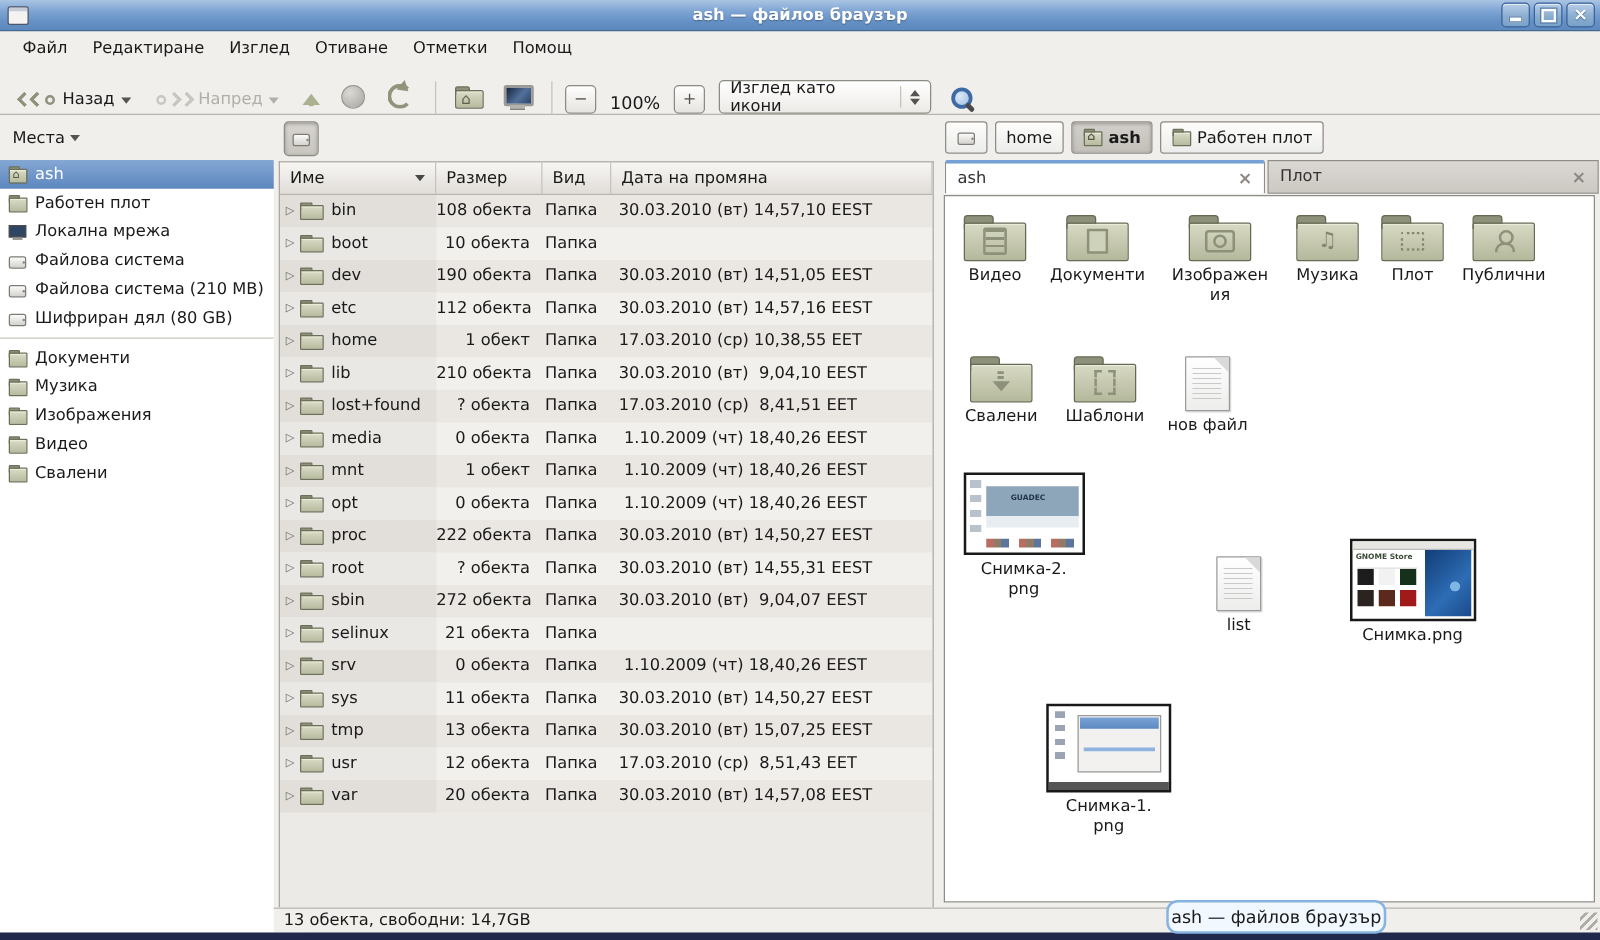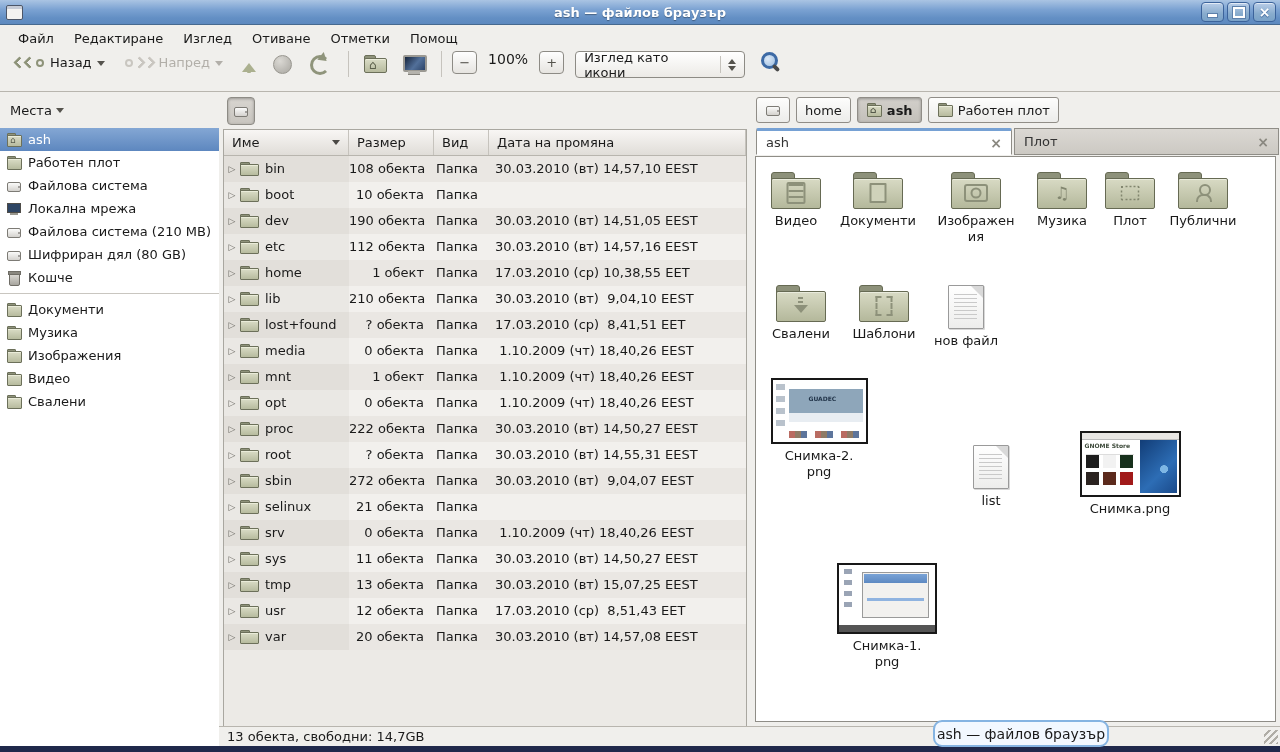--- a/index.html
+++ b/index.html
@@ -20,21 +20,21 @@
     color:#fff;font-size:11px;font-weight:bold;box-shadow:inset 0 1px 0 rgba(255,255,255,.6)}
   .glyph-min{width:9px;height:3px;background:#fff;border:1px solid #5c80ab;margin-top:7px}
   .glyph-max{width:8px;height:7px;border:2px solid #fff;outline:1px solid #5c80ab}
   .glyph-close{color:#fff;font-size:14px;font-weight:bold;line-height:1;text-shadow:0 1px 1px #3c639b}
   
   .menubar{position:absolute;left:0;top:26px;right:0;height:25px;background:#f0efec;
     display:flex;align-items:center;padding-left:8px}
   .menu-item{padding:3px 10px;border-radius:3px}
   
   .toolbar{position:absolute;left:0;top:51px;right:0;height:41px;background:#f0efec;
-    border-bottom:1px solid #b8b5ae;display:flex;align-items:flex-start;padding:0 8px;box-sizing:border-box;gap:5px}
+    border-bottom:1px solid #b8b5ae;display:flex;align-items:flex-end;padding:0 8px;box-sizing:border-box;gap:5px}
   .navbtn{display:flex;align-items:center;gap:5px;padding:4px 7px;border-radius:4px}
   .chevs{display:flex;align-items:center;gap:1px}
   .chv{width:6px;height:6px;border-left:3px solid #8e9379;border-bottom:3px solid #8e9379;border-radius:1px}
   .chv.left{transform:rotate(45deg)} .chv.right{transform:rotate(225deg)}
   .ring{width:4px;height:4px;border:2px solid #8e9379;border-radius:50%;margin:0 1px}
   .disabled .chv{border-color:#c9c6c0}.disabled .ring{border-color:#c9c6c0}
   .disabled .nav-lbl{color:#b2afa9}.disabled .car{border-top-color:#b2afa9}
   .car{width:0;height:0;border:4px solid transparent;border-top:5px solid #55534d;margin-top:5px}
   .upico{position:relative;width:18px;height:20px}
   .upico::before{content:"";position:absolute;left:2px;top:1px;border:7px solid transparent;border-bottom:9px solid #abb08f}
@@ -286,38 +286,34 @@
         <span class="mi home">
           <span class="ov">⌂</span>
         </span>
         <span>ash</span>
       </div>
       <div class="sb-item">
         <span class="mi folderd"></span>
         <span>Работен плот</span>
       </div>
       <div class="sb-item">
+        <span class="mi network"></span>
+        <span>Локална мрежа</span>
+      </div>
+      <div class="sb-item">
         <span class="mi drive"></span>
         <span>Файлова система</span>
       </div>
       <div class="sb-item">
-        <span class="mi network"></span>
-        <span>Локална мрежа</span>
-      </div>
-      <div class="sb-item">
         <span class="mi drive"></span>
         <span>Файлова система (210 MB)</span>
       </div>
       <div class="sb-item">
         <span class="mi drive"></span>
         <span>Шифриран дял (80 GB)</span>
-      </div>
-      <div class="sb-item">
-        <span class="mi trash"></span>
-        <span>Кошче</span>
       </div>
       <div class="sb-sep"></div>
       <div class="sb-item">
         <span class="mi folder"></span>
         <span>Документи</span>
       </div>
       <div class="sb-item">
         <span class="mi folder"></span>
         <span>Музика</span>
       </div>

